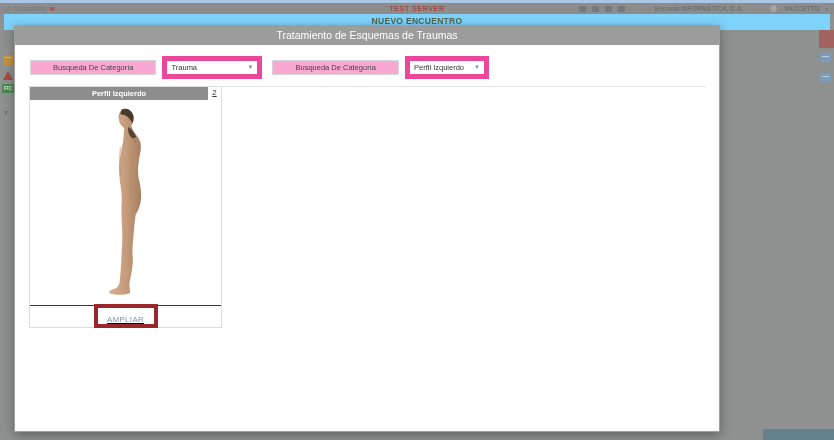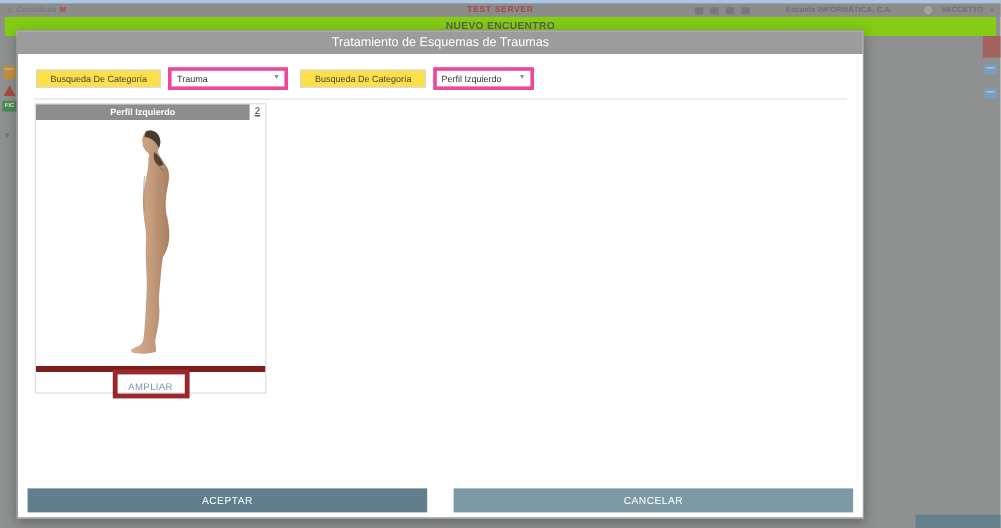--- a/index.html
+++ b/index.html
@@ -17,21 +17,21 @@
   .tb-badge { color:#a8473f; font-size:6px; font-weight:bold; }
   .tb-center { position:absolute; left:50%; transform:translateX(-50%); top:2px; color:#a24a44;
                font-weight:bold; font-size:7px; letter-spacing:.6px; }
   .tb-right { margin-left:auto; display:flex; align-items:center; gap:6px; }
   .tb-ic { width:7px; height:6px; background:#75797b; border-radius:1px; display:inline-block; }
   .tb-company { margin-left:24px; font-size:6.5px; color:#6e7173; font-weight:bold; }
   .tb-avatar { margin-left:20px; width:9px; height:9px; border-radius:50%; background:#a3a3a3;
                border:1px solid #8a8a8a; }
   .tb-user { font-size:6.5px; color:#6e7173; font-weight:bold; }
   .tb-caret { font-size:5px; color:#6e7173; }
-  .bg-greenbar { position:absolute; left:4px; top:14px; width:826px; height:16px; background:#84cc16;
+  .bg-greenbar { position:absolute; left:4px; top:14px; width:826px; height:16px; background:#7dd3fc;
                  text-align:center; font-size:8.5px; font-weight:bold; color:#55654f;
                  line-height:15px; letter-spacing:.3px; }
   .li-file { position:absolute; left:3px; top:55px; width:10px; height:11px; background:#c2913d; border-radius:1px; }
   .li-file::after { content:""; position:absolute; left:1px; top:2px; width:8px; height:1px; background:#dbb97c; }
   .li-tri { position:absolute; left:3px; top:71px; width:0; height:0; border-left:5px solid transparent;
             border-right:5px solid transparent; border-bottom:9px solid #a84b41; }
   .li-fic { position:absolute; left:2px; top:84px; min-width:12px; height:9px; background:#4c8a52;
             color:#d3e2d2; font-size:5px; font-weight:bold; line-height:9px; text-align:center; padding:0 1px; }
   .li-chev { position:absolute; left:4px; top:108px; color:#737678; font-size:8px; }
   .bg-redblock { position:absolute; left:819px; top:30px; width:15px; height:18px; background:#a2625e; }
@@ -42,37 +42,37 @@
 
   
   .modal { position:absolute; left:14px; top:25px; width:706px; height:407px; background:#fff;
            border:1px solid #9e9e9e; box-shadow:0 3px 10px rgba(40,40,40,.45); }
   .modal-title { height:19px; background:#9c9c9d; color:#fff; text-align:center; line-height:19px;
                  font-size:10.5px; }
   .modal-body { position:relative; height:386px; padding:5px 13px; }
   .section-bar { height:13px; background:#a2a2a3; color:#fff; font-size:8px; font-weight:bold;
                  text-align:center; line-height:13px; }
   .filter-row { display:flex; align-items:center; gap:6px; padding:6px 2px 7px; border-bottom:1px solid #e3e3e3; }
-  .flabel { background:#fde047; border:1px solid #d6d6d6; font-size:7.5px; color:#444;
-            padding:2px 11px; line-height:9px; white-space:nowrap; }
-  .fselect { display:flex; align-items:center; justify-content:space-between; border:3px solid #ec4899;
+  .flabel { background:#f9a8d4; border:1px solid #d6d6d6; font-size:7.5px; color:#444;
+            padding:2px 22px; line-height:9px; white-space:nowrap; }
+  .fselect { display:flex; align-items:center; justify-content:space-between; border:5px solid #ec4899;
              background:#fff; font-size:7.5px; color:#333; padding:2px 4px; line-height:9px; cursor:pointer; }
   .w-lg { width:100px; } .w-sm { width:84px; margin-right:0; }
   .gap { margin-left:4px; }
   .fselect .chev { color:#7a93a8; font-size:6px; }
 
   .panel { position:absolute; left:14px; top:41px; width:193px; background:#fff; border:1px solid #dcdcdc; }
   .panel-head { display:flex; height:13px; }
   .panel-title { width:178px; background:#8d8d8e; color:#fff; font-size:7.5px; font-weight:bold;
                  text-align:center; line-height:13px; }
   .panel-count { flex:1; text-align:center; font-size:8px; color:#333; text-decoration:underline;
                  line-height:12px; cursor:pointer; }
   .figure-area { height:205px; display:flex; justify-content:center; align-items:flex-start; padding-top:4px; }
-  .ampliar-cell { position:relative; height:22px; border-top:5px solid #7f1d1d; text-align:center;
-                  line-height:22px; }
+  .ampliar-cell { position:relative; height:22px; border-top:1px solid #7f1d1d; text-align:center;
+                  line-height:22px;text-decoration:underline; }
   .ampliar { font-size:8px; color:#7b94ae; letter-spacing:.3px; cursor:pointer; position:relative; z-index:2; }
   .hl-box { position:absolute; left:50%; transform:translateX(-50%); top:-2px; width:64px; height:24px;
             border:4px solid #99272b; z-index:1; }
 
   .btn-row { position:absolute; left:8px; right:8px; bottom:4px; display:grid;
              grid-template-columns:1fr 1fr; gap:22px; }
   .btn { height:20px; line-height:20px; text-align:center; color:#fff; font-size:8.5px;
          letter-spacing:.4px; cursor:pointer; }
   .accept { background:#607e8d; }
   .cancel { background:#7e99a6; }
@@ -154,19 +154,15 @@
             <path fill="none" stroke="#a07b5f" stroke-width="0.8" opacity="0.7" d="M24.2 42 C23.4 52 23.2 62 24 72"></path>
             <path fill="none" stroke="#a07b5f" stroke-width="0.7" opacity="0.5" d="M43.5 76 C44.8 84 45.4 90 44.9 96"></path>
           </svg>
         </div>
         <div class="ampliar-cell">
           <a class="ampliar">AMPLIAR</a>
           <div class="hl-box"></div>
         </div>
       </div>
 
-      <div class="btn-row">
-        <div class="btn accept">ACEPTAR</div>
-        <div class="btn cancel">CANCELAR</div>
-      </div>
     </div>
   </div>
 </div>
 
 </body></html>

